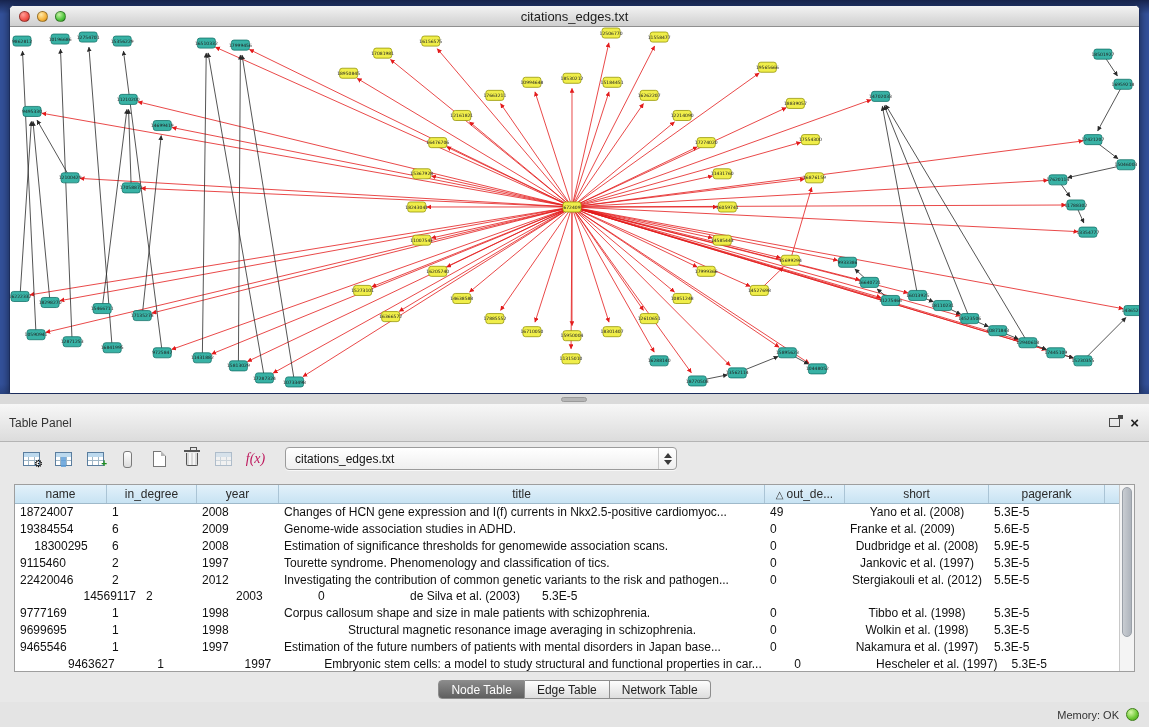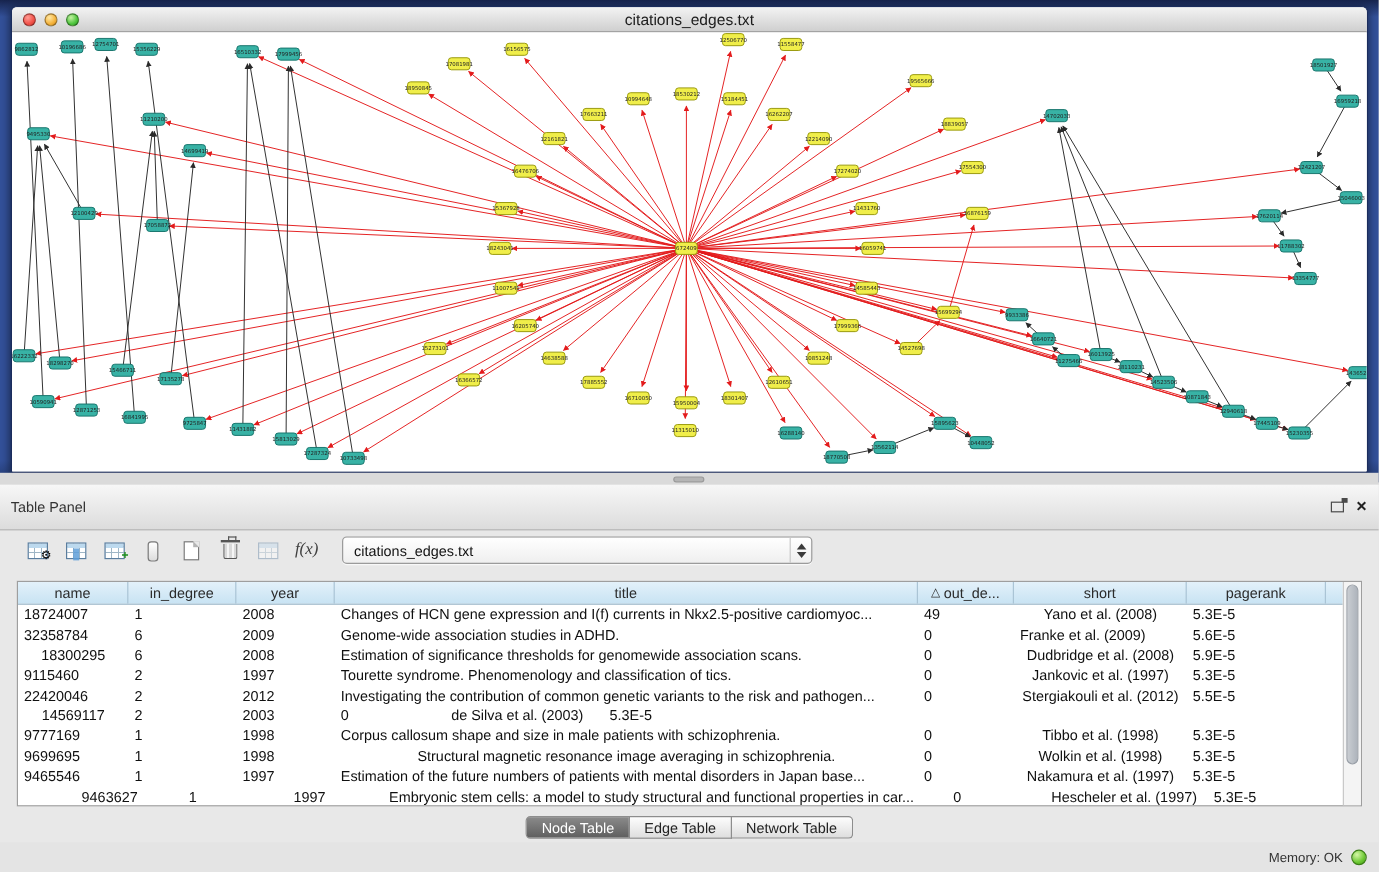--- a/index.html
+++ b/index.html
@@ -58,21 +58,21 @@
     background:linear-gradient(#fff,#dcdcdc); }
   .page-ico { width:13px; height:16px; border:1px solid #777; background:#fff; position:relative; }
   .page-ico::after { content:""; position:absolute; right:-1px; top:-1px;
     border-style:solid; border-width:0 5px 5px 0; border-color:#e8e8e8 #e8e8e8 #b5b5b5 #b5b5b5; }
   .trash-ico { width:12px; height:13px; border:1px solid #555; border-top:none; border-radius:0 0 2px 2px;
     position:relative;
     background:repeating-linear-gradient(90deg,#d9d9d9 0 2px,#f5f5f5 2px 4px); }
   .trash-ico::before { content:""; position:absolute; left:-3px; top:-3px; width:16px; height:2px; background:#555; }
   .trash-ico::after { content:""; position:absolute; left:3px; top:-6px; width:5px; height:3px;
     border:1px solid #555; border-bottom:none; }
-  .fx { font-family:"Liberation Serif", serif; font-style:italic; font-size:14px; color:#404040; }
+  .fx { font-family:"Liberation Serif", serif; font-style:italic; font-size:14px; color:#be185d; }
   .disabled { opacity:.40; }
 
   .combo { position:absolute; left:285px; top:1px; width:392px; height:23px;
     border:1px solid #9b9b9b; border-radius:4px; background:linear-gradient(#ffffff,#efefef);
     display:flex; align-items:center; box-shadow:0 1px 0 rgba(255,255,255,.7); }
   .combo-text { flex:1; font-size:12px; color:#111; padding-left:9px; }
   .combo-arrows { width:18px; height:100%; display:flex; flex-direction:column;
     align-items:center; justify-content:center; gap:2px; border-left:1px solid #c9c9c9; }
   .tri-up { width:0; height:0; border-left:4px solid transparent; border-right:4px solid transparent;
     border-bottom:5px solid #3a3a3a; }
@@ -683,21 +683,21 @@
               <div class="tr">
                 <div class="td" style="width: 92px; text-align: left;">18724007</div>
                 <div class="td" style="width: 90px; text-align: left;">1</div>
                 <div class="td" style="width: 82px; text-align: left;">2008</div>
                 <div class="td" style="width: 486px; text-align: left;">Changes of HCN gene expression and I(f) currents in Nkx2.5-positive cardiomyoc...</div>
                 <div class="td" style="width: 80px; text-align: left;">49</div>
                 <div class="td" style="width: 144px; text-align: center;">Yano et al. (2008)</div>
                 <div class="td" style="width: 116px; text-align: left;">5.3E-5</div>
               </div>
               <div class="tr">
-                <div class="td" style="width: 92px; text-align: left;">32358784</div>
+                <div class="td" style="width: 92px; text-align: left;">19384554</div>
                 <div class="td" style="width: 90px; text-align: left;">6</div>
                 <div class="td" style="width: 82px; text-align: left;">2009</div>
                 <div class="td" style="width: 486px; text-align: left;">Genome-wide association studies in ADHD.</div>
                 <div class="td" style="width: 80px; text-align: left;">0</div>
                 <div class="td" style="width: 144px; ">Franke et al. (2009)</div>
                 <div class="td" style="width: 116px; text-align: left;">5.6E-5</div>
               </div>
               <div class="tr">
                 <div class="td" style="width: 92px; text-align: center;">18300295</div>
                 <div class="td" style="width: 90px; text-align: left;">6</div>
@@ -719,21 +719,21 @@
               <div class="tr">
                 <div class="td" style="width: 92px; text-align: left;">22420046</div>
                 <div class="td" style="width: 90px; text-align: left;">2</div>
                 <div class="td" style="width: 82px; text-align: left;">2012</div>
                 <div class="td" style="width: 486px; text-align: left;">Investigating the contribution of common genetic variants to the risk and pathogen...</div>
                 <div class="td" style="width: 80px; text-align: left;">0</div>
                 <div class="td" style="width: 144px; text-align: center;">Stergiakouli et al. (2012)</div>
                 <div class="td" style="width: 116px; text-align: left;">5.5E-5</div>
               </div>
               <div class="tr">
-                <div class="td" style="width: 92px; text-align: center;">14569117</div>
+                <div class="td" style="width: 92px; text-align: right; margin-left: 34px;">14569117</div>
                 <div class="td" style="width: 90px; text-align: left;">2</div>
                 <div class="td" style="width: 82px; text-align: left;">2003</div>
                 <div class="td" style="width: 80px; text-align: left;">0</div>
                 <div class="td" style="width: 144px; text-align: center;">de Silva et al. (2003)</div>
                 <div class="td" style="width: 116px; text-align: left;">5.3E-5</div>
               </div>
               <div class="tr">
                 <div class="td" style="width: 92px; text-align: left;">9777169</div>
                 <div class="td" style="width: 90px; text-align: left;">1</div>
                 <div class="td" style="width: 82px; text-align: left;">1998</div>

